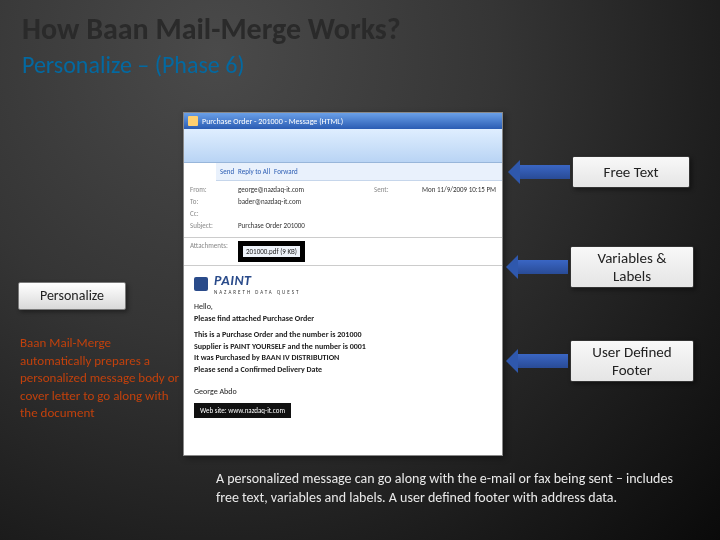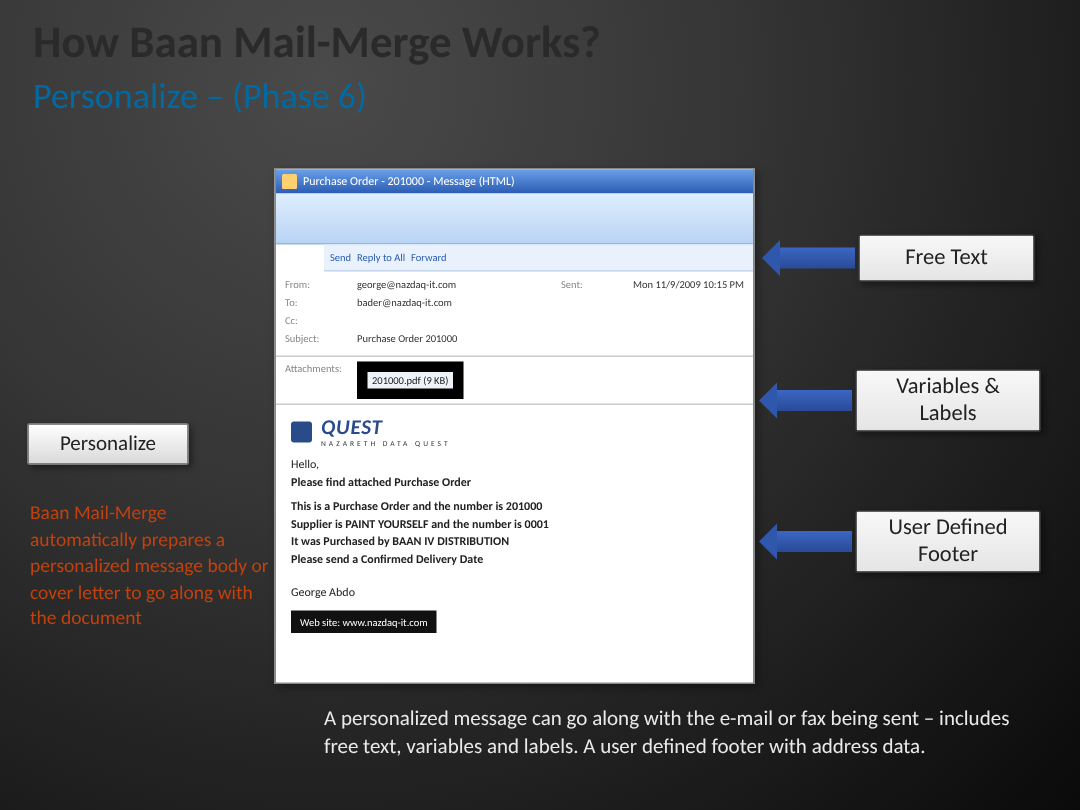--- a/index.html
+++ b/index.html
@@ -25,21 +25,21 @@
   .shot-titlebar .mini-icon { width: 10px; height: 10px; background: #ffd070; margin-right: 4px; border-radius: 1px; }
   .ribbon { height: 34px; background: linear-gradient(#dfeeff,#b9d4f4); border-bottom: 1px solid #98b6da; }
   .toolbar { height: 18px; background: #e9f1fc; border-bottom: 1px solid #c6d6eb; display: flex; align-items: center; gap: 4px; padding: 0 4px; color: #2a5cb3; margin-left: 32px; }
   .toolbar span { font-size: 7px; }
   .hdr-rows { padding: 4px 6px; }
   .hdr-row { display: flex; gap: 6px; font-size: 7px; color: #555; margin-bottom: 3px; }
   .hdr-row .lbl { width: 42px; color: #888; }
   .hdr-row .val { color: #333; }
   .hdr-attach { border-top: 1px solid #ccc; border-bottom: 1px solid #ccc; padding: 3px 6px; font-size: 7px; display: flex; gap: 6px; }
   .hdr-attach .lbl { width: 42px; color: #888; }
-  .hdr-attach .file { background: #eef3fa; border: 7px solid #000000; padding: 1px 3px; display: inline-block; }
+  .hdr-attach .file { background: #eef3fa; border: 5px solid #000000; padding: 1px 3px; display: inline-block; }
   .body-area { padding: 6px 10px; }
   .logo-row { display: flex; align-items: center; gap: 6px; margin-bottom: 6px; }
   .logo-mark { width: 14px; height: 14px; background: #2a4b8a; border-radius: 2px; }
   .logo-text { font-weight: 900; font-size: 14px; letter-spacing: 0.5px; color: #2a4b8a; font-style: italic; }
   .logo-sub { font-size: 5px; letter-spacing: 2px; color: #333; margin-top: 0; }
   .msg-line { font-size: 8px; color: #222; line-height: 1.45; }
   .msg-block { margin: 5px 0; }
   .sig { margin-top: 6px; }
   .footer-bar { margin-top: 6px; background: #111; color: #fff; padding: 3px 6px; font-size: 7px; display: inline-block; }
 
@@ -109,21 +109,21 @@
       </div>
   </div>
   <div class="hdr-attach">
     <span class="lbl">Attachments:</span>
     <span class="file">201000.pdf (9 KB)</span>
   </div>
   <div class="body-area">
     <div class="logo-row">
       <div class="logo-mark"></div>
       <div>
-        <div class="logo-text">QUEST</div>
+        <div class="logo-text">PAINT</div>
         <div class="logo-sub">NAZARETH DATA QUEST</div>
       </div>
     </div>
     <div class="msg-block">
       <div class="msg-line">Hello,</div>
       <div class="msg-line" style="font-weight:bold">Please find attached Purchase Order</div>
     </div>
     <div class="msg-block">
       <div class="msg-line" style="font-weight:bold">This is a Purchase Order and the number is 201000</div>
       <div class="msg-line" style="font-weight:bold">Supplier is PAINT YOURSELF and the number is 0001</div>

